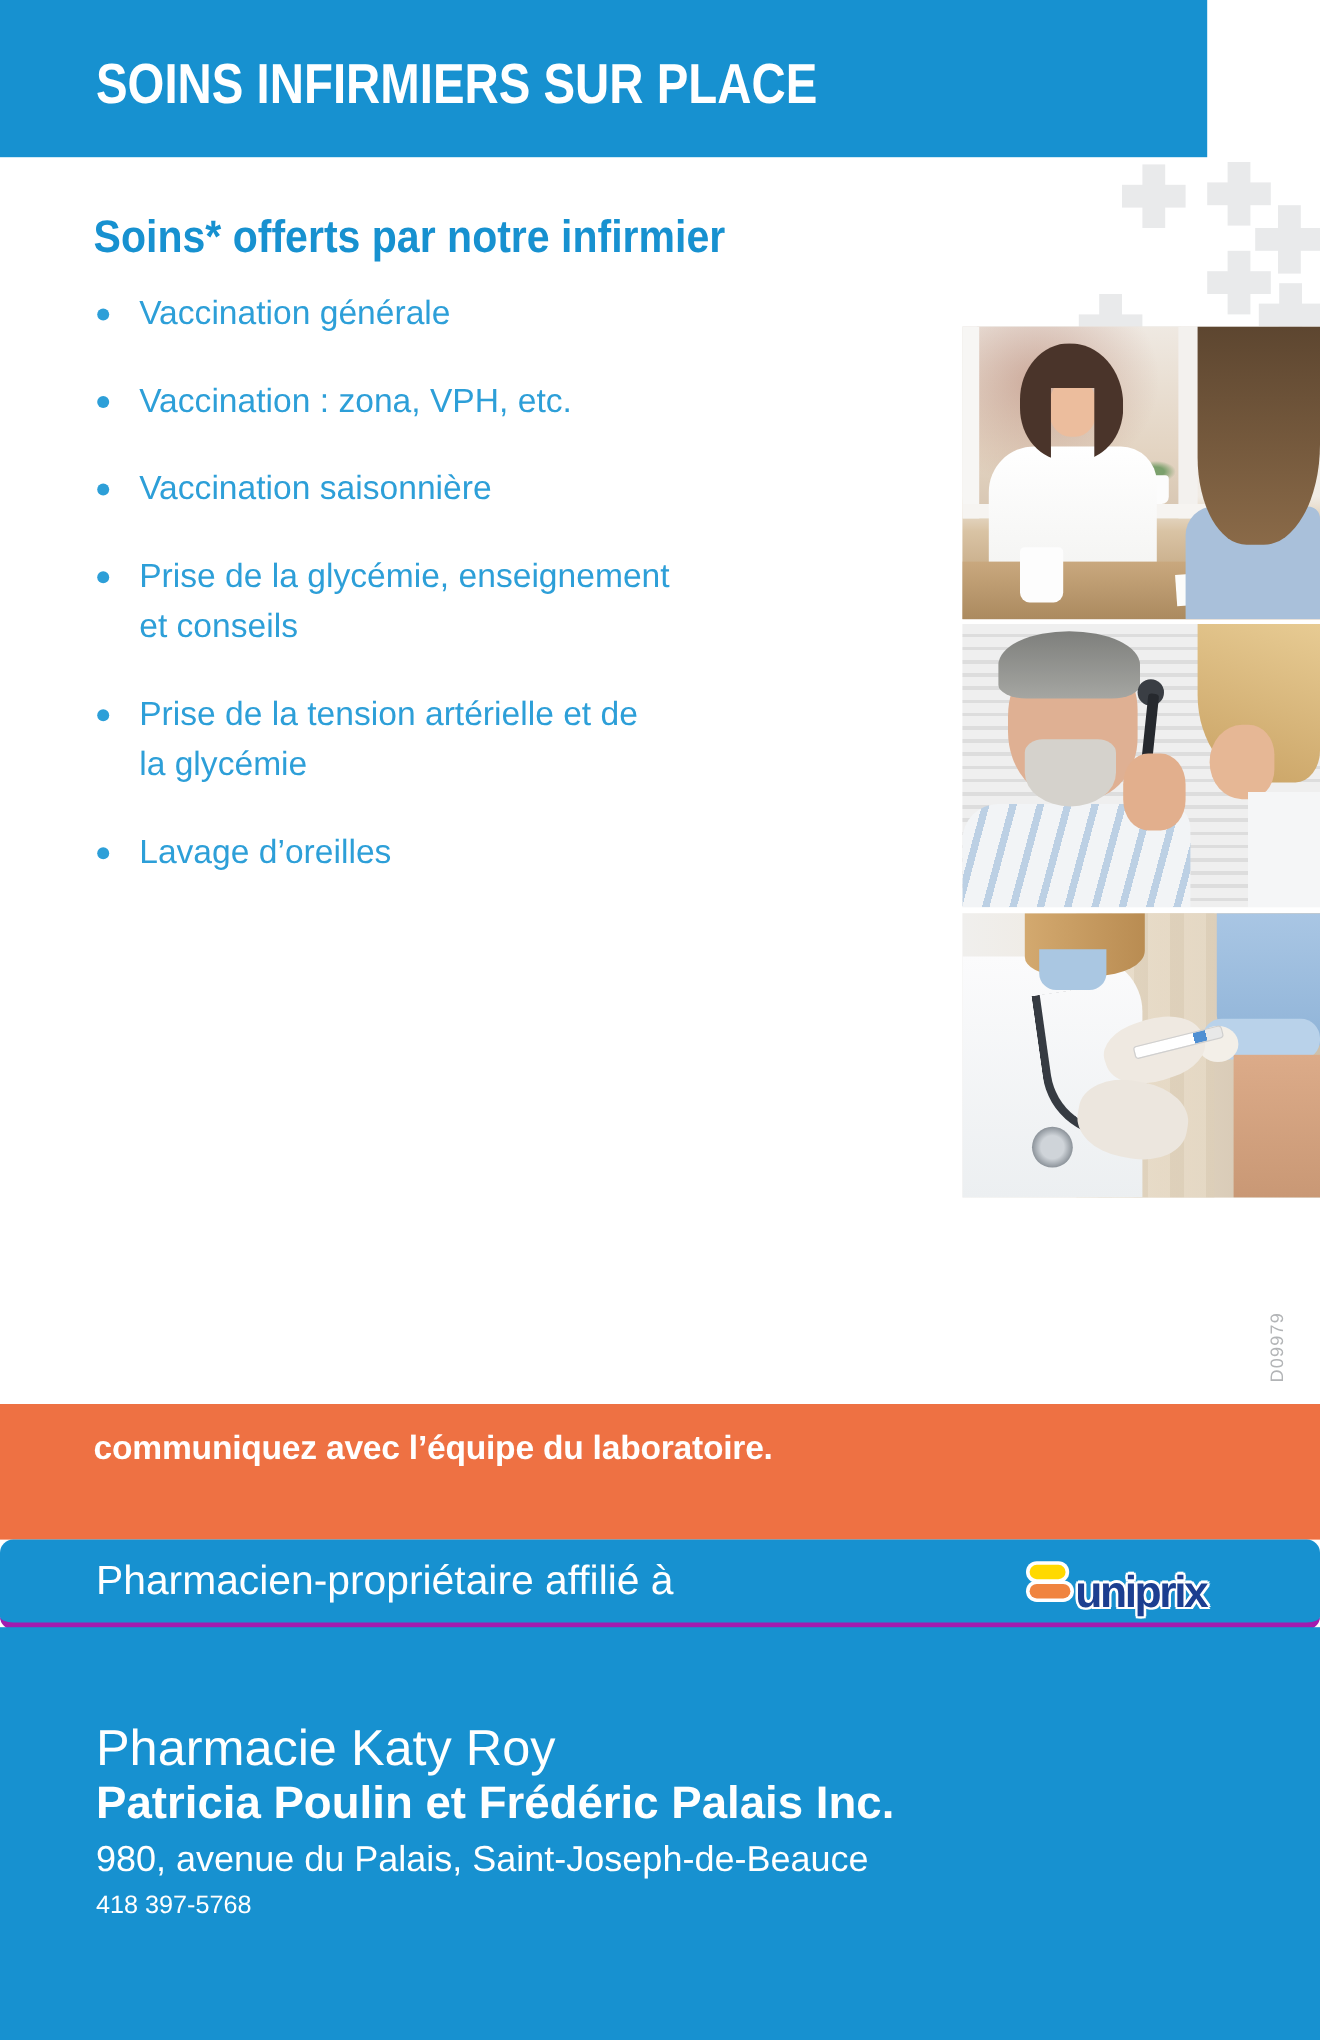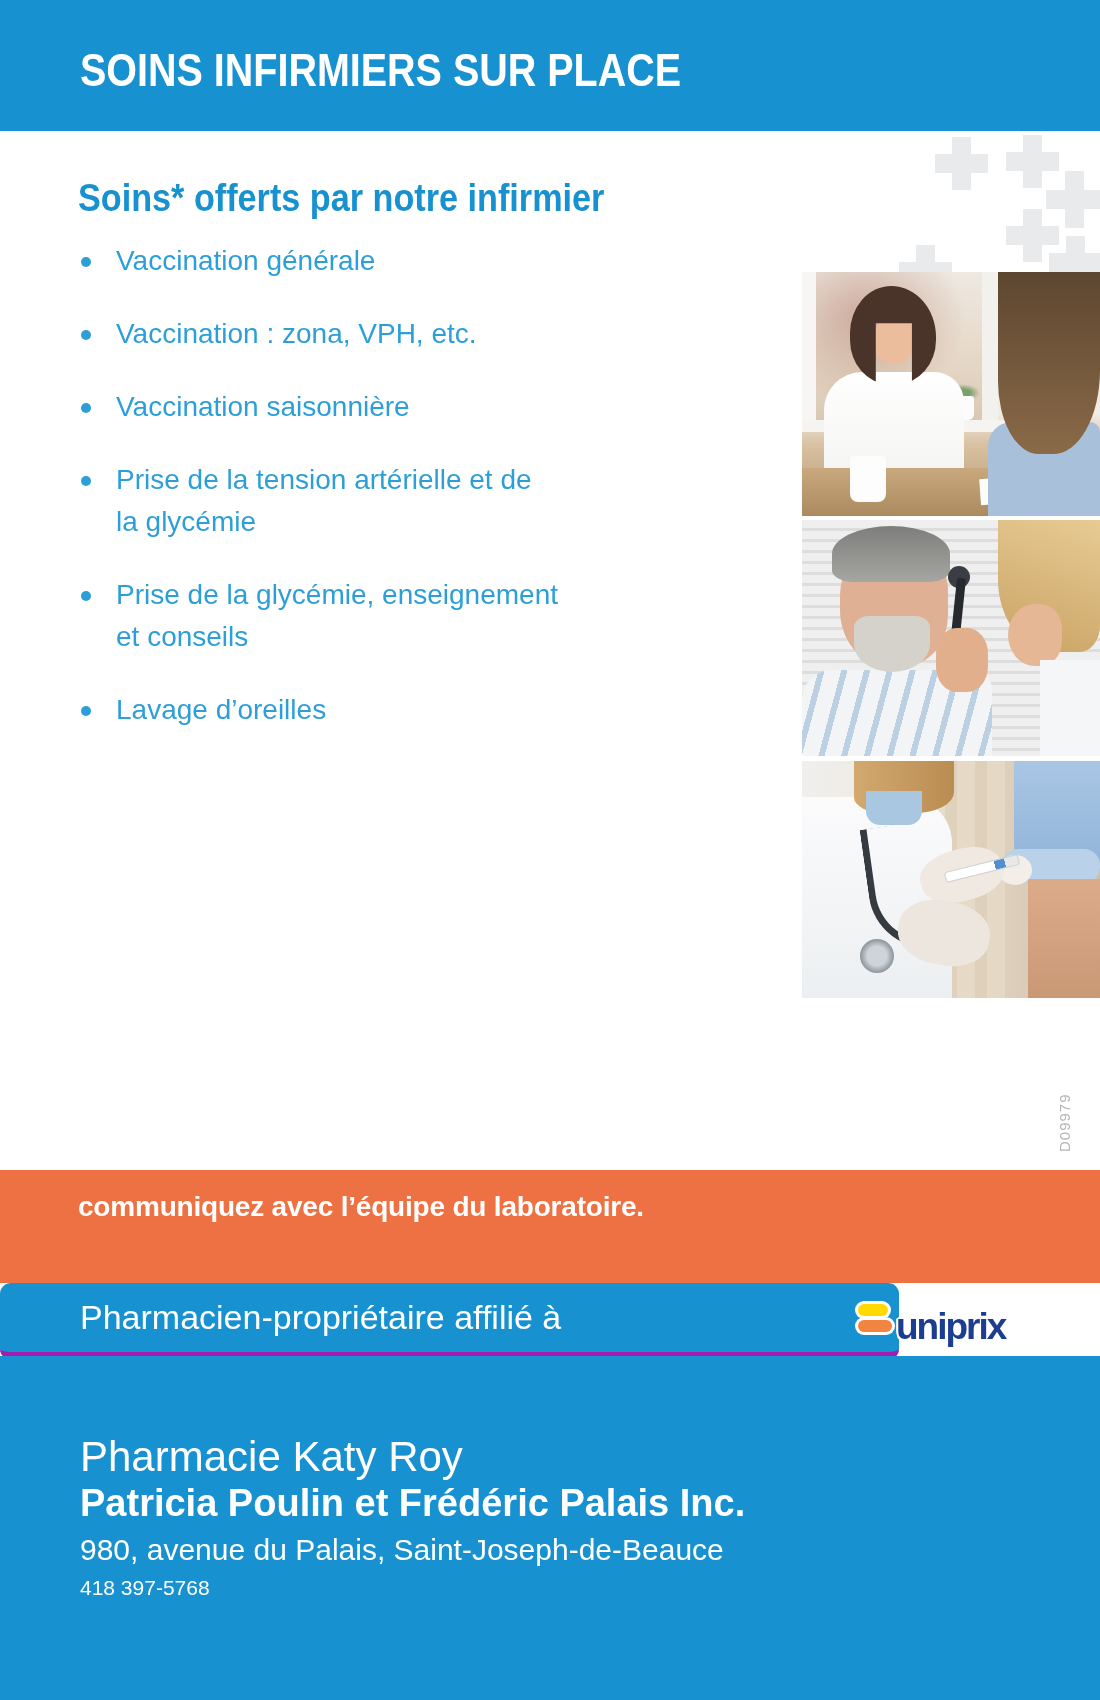--- a/index.html
+++ b/index.html
@@ -3,21 +3,21 @@
 <meta charset="utf-8">
 <style>
   html,body { margin:0; padding:0; background:#ffffff; }
   .page {
     position:relative; width:1100px; height:1700px; overflow:hidden;
     background:#ffffff; font-family:"Liberation Sans", sans-serif;
   }
 
   
   .header-band {
-    position:absolute; left:0; top:0; width:1100px; height:131px;
+    position:absolute; left:0; top:0; width:1006px; height:131px;
     background:var(--brand-blue, #1791d0);
     text-align:center;
   }
   .page-title {
     position:absolute; left:80px; top:46px; margin:0;
     color:#ffffff; font-size:47px; font-weight:bold; line-height:47px;
     letter-spacing:0px; white-space:nowrap;
     transform:scaleX(0.84); transform-origin:left top;
   }
 
@@ -135,22 +135,22 @@
     position:absolute; left:0; top:1170px; width:1100px; height:113px;
     background:var(--banner-orange, #ee7143);
   }
   .cta-text {
     position:absolute; left:78px; top:16px;
     color:#ffffff; font-size:28px; font-weight:bold; line-height:41px; letter-spacing:-0.2px;
   }
 
   
   .affiliation-band {
-    position:absolute; left:0; top:1283px; width:899px; height:69px;
-    background:var(--brand-blue, #1791d0); border-bottom:8px solid #a21caf;border-radius:11px;
+    position:absolute; left:0; top:1283px; width:1100px; height:69px;
+    background:var(--brand-blue, #1791d0); border-bottom:6px solid #a21caf;border-radius:11px;
   }
   .affiliation-label {
     position:absolute; left:80px; top:0; height:69px; line-height:69px;
     color:#ffffff; font-size:34px; font-weight:normal; white-space:nowrap;
   }
   .uniprix { position:absolute; left:858px; top:12px; height:46px; display:flex; align-items:center; }
   .uni-bars { display:flex; flex-direction:column; gap:4px; margin-right:4px; }
   .uni-bar { display:block; height:12px; border-radius:7px; box-shadow:0 0 0 3px #ffffff; }
   .uni-bar.yellow { width:30px; background:var(--uniprix-yellow, #ffd900); }
   .uni-bar.orange { width:34px; background:var(--uniprix-orange, #f08440); }
@@ -187,24 +187,24 @@
   <div class="plus" style="left:1046px; top:171px; width:57px; height:57px;"></div>
   <div class="plus" style="left:1006px; top:209px; width:53px; height:53px;"></div>
   <div class="plus" style="left:1049px; top:236px; width:53px; height:53px;"></div>
   <div class="plus" style="left:899px;  top:245px; width:53px; height:53px;"></div>
 
   <h2 class="services-heading">Soins* offerts par notre infirmier</h2>
   <ul class="service-list">
     <li>Vaccination générale</li>
     <li>Vaccination : zona, VPH, etc.</li>
     <li>Vaccination saisonnière</li>
+    <li>Prise de la glycémie, enseignement
+et conseils</li>
     <li>Prise de la tension artérielle et de
 la glycémie</li>
-    <li>Prise de la glycémie, enseignement
-et conseils</li>
     <li>Lavage d’oreilles</li>
   </ul>
 
   <div class="photo" id="photo1">
     <div class="p1-window"></div>
     <div class="p1-frame-left"></div>
     <div class="p1-frame-mid"></div>
     <div class="p1-sill"></div>
     <div class="p1-plant-leaves"></div>
     <div class="p1-plant-pot"></div>

